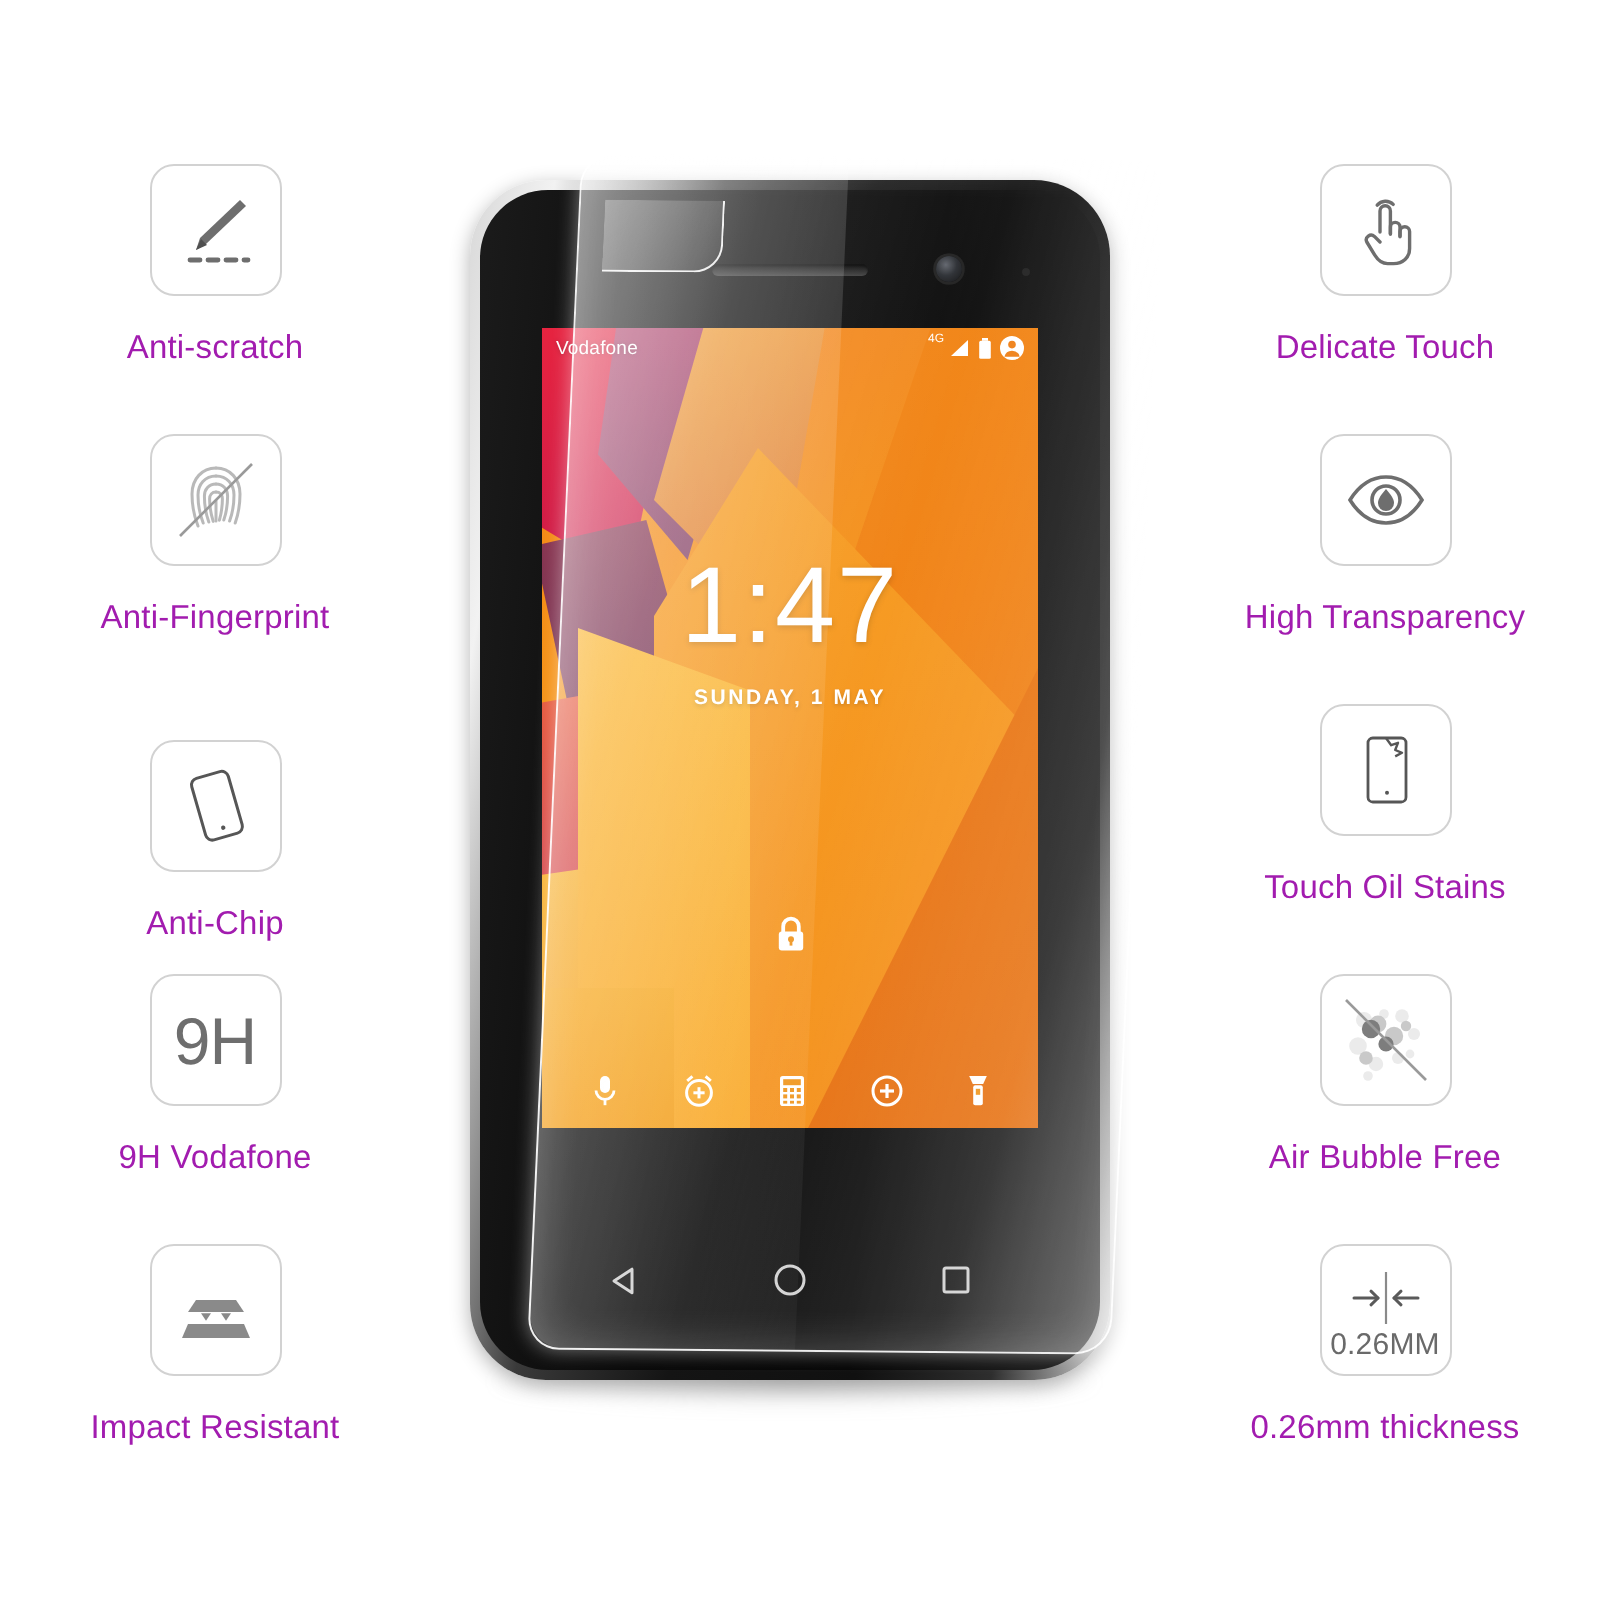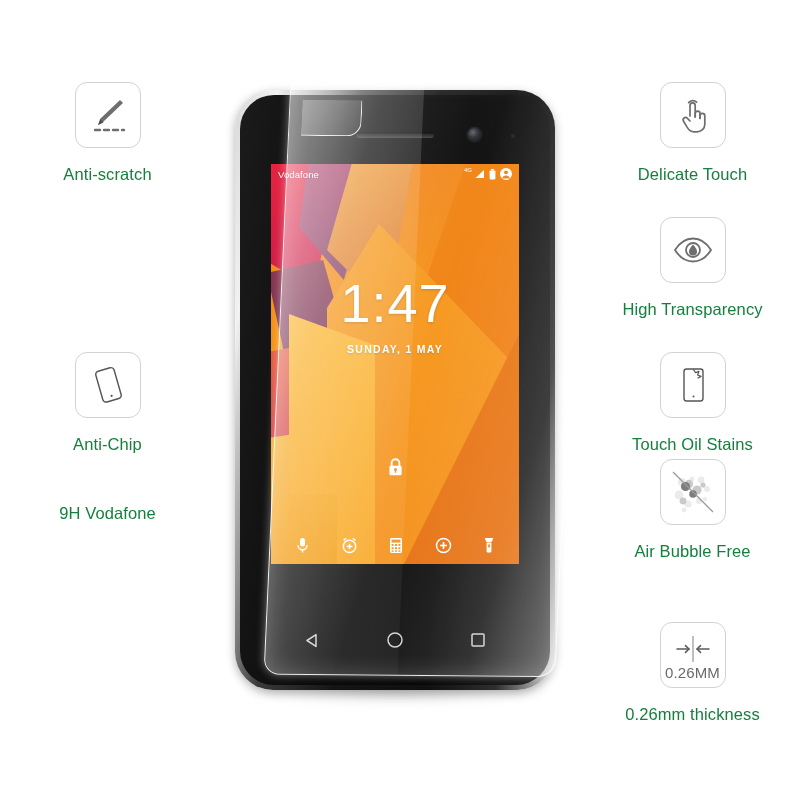--- a/index.html
+++ b/index.html
@@ -28,21 +28,21 @@
     border: 1.4px solid #d2d2d2;
     border-radius: 12px;
     background: #fff;
     position: relative;
     display: flex; align-items: center; justify-content: center;
   }
   .icon-box svg { display: block; overflow: visible; }
   .feature-label {
     margin-top: 17px;
     font-size: 16.5px;
-    color: #15803d;
+    color: #a21caf;
     letter-spacing: .1px;
     white-space: nowrap;
   }
   .thick-label {
     position: absolute;
     bottom: 6px; left: 0; right: 0;
     text-align: center;
     font-size: 15px;
     color: #6a6a6a;
     letter-spacing: .1px;
@@ -179,37 +179,70 @@
             <line x1="9" y1="37" x2="14" y2="37"></line>
             <line x1="18" y1="37" x2="23" y2="37"></line>
             <line x1="27" y1="37" x2="32" y2="37"></line>
             <line x1="36" y1="37" x2="38" y2="37"></line>
           </g>
         </svg>
       </div>
       <div class="feature-label">Anti-scratch</div>
     </div>
 
-
-    <div class="feature" style="top:352px">
+    <div class="feature" style="top:217px">
+      <div class="icon-box">
+        <svg width="48" height="48" viewBox="0 0 48 48">
+          <g fill="none" stroke="#b9b9b9" stroke-width="1.5" stroke-linecap="round">
+            <path d="M24 8c-7 0-12 5.5-12 13 0 6 1 11 3 16"></path>
+            <path d="M24 12c-5.5 0-9 4.2-9 9.5 0 5.5 1 10 2.6 14"></path>
+            <path d="M24 16c-3.6 0-5.8 2.6-5.8 6 0 5 .9 9.4 2.2 13"></path>
+            <path d="M24 20c-2 0-3.2 1.4-3.2 3.5 0 4.2.8 8 1.8 11.2"></path>
+            <path d="M24 8c7 0 12 5.5 12 13 0 5.5-.8 10-2.4 14.5"></path>
+            <path d="M24 12c5.5 0 9 4.2 9 9.5 0 5-.8 9.2-2.2 13"></path>
+            <path d="M24 16c3.6 0 5.8 2.6 5.8 6 0 4.6-.7 8.6-1.9 12"></path>
+            <path d="M24 20c2 0 3.2 1.4 3.2 3.5 0 3.8-.6 7.4-1.5 10.6"></path>
+            <path d="M24 24.5v10"></path>
+          </g>
+          <line x1="6" y1="42" x2="42" y2="6" stroke="#9a9a9a" stroke-width="1.3"></line>
+        </svg>
+      </div>
+      <div class="feature-label">Anti-Fingerprint</div>
+    </div>
+
+    <div class="feature" style="top:370px">
       <div class="icon-box">
         <svg width="46" height="46" viewBox="0 0 46 46">
           <g transform="rotate(-16 23 23)">
             <rect x="14" y="7" width="19" height="32" rx="3.4" fill="#fff" stroke="#565656" stroke-width="1.5"></rect>
             <circle cx="23.5" cy="34.4" r="1.1" fill="#565656"></circle>
           </g>
         </svg>
       </div>
       <div class="feature-label">Anti-Chip</div>
     </div>
 
     <div class="feature" style="top:487px">
+      <div class="icon-box">
+        <span style="font-size:33px;color:#6e6e6e;font-weight:400;letter-spacing:-.5px;line-height:1;">9H</span>
+      </div>
       <div class="feature-label">9H Vodafone</div>
     </div>
 
+    <div class="feature" style="top:622px">
+      <div class="icon-box">
+        <svg width="46" height="46" viewBox="0 0 46 46">
+          <path d="M13 18 L33 18 L37 24 L9 24 Z" fill="#8a8a8a"></path>
+          <path d="M9 30 L37 30 L40 37 L6 37 Z" fill="#8a8a8a"></path>
+          <path d="M15.5 24.6 L20.5 24.6 L18 28.4 Z" fill="#8a8a8a"></path>
+          <path d="M25.5 24.6 L30.5 24.6 L28 28.4 Z" fill="#8a8a8a"></path>
+        </svg>
+      </div>
+      <div class="feature-label">Impact Resistant</div>
+    </div>
   </div>
 
   <div class="feature-col col-right">
 
     <div class="feature" style="top:82px">
       <div class="icon-box">
         <svg width="44" height="44" viewBox="0 0 44 44">
           <g fill="none" stroke="#6e6e6e" stroke-width="1.7" stroke-linecap="round" stroke-linejoin="round">
             <path d="M19 23V12.5a2.6 2.6 0 0 1 5.2 0V24"></path>
             <path d="M24.2 24v-3.4a2.4 2.4 0 0 1 4.8 0V25"></path>
@@ -236,21 +269,21 @@
       <div class="icon-box">
         <svg width="46" height="46" viewBox="0 0 46 46">
           <rect x="14" y="7" width="19" height="32" rx="2.4" fill="#fff" stroke="#565656" stroke-width="1.4"></rect>
           <path d="M23 7 l2.6 3.6 l3.4-1.2 l-1.4 3.6 l3.4 1.4 l-3.4 1.8" fill="none" stroke="#565656" stroke-width="1.2" stroke-linejoin="round"></path>
           <circle cx="23.5" cy="34.4" r="1" fill="#565656"></circle>
         </svg>
       </div>
       <div class="feature-label">Touch Oil Stains</div>
     </div>
 
-    <div class="feature" style="top:459px">
+    <div class="feature" style="top:487px">
       <div class="icon-box">
         <svg width="50" height="50" viewBox="0 0 50 50">
           <g fill="#ebebeb">
             <circle cx="14" cy="15" r="4"></circle>
               <circle cx="33" cy="13" r="3.4"></circle>
             <circle cx="39" cy="22" r="3"></circle>
               <circle cx="11" cy="28" r="4.4"></circle>
             <circle cx="20" cy="37" r="3.6"></circle>
               <circle cx="31" cy="34" r="3"></circle>
             <circle cx="24" cy="12" r="2.4"></circle>

